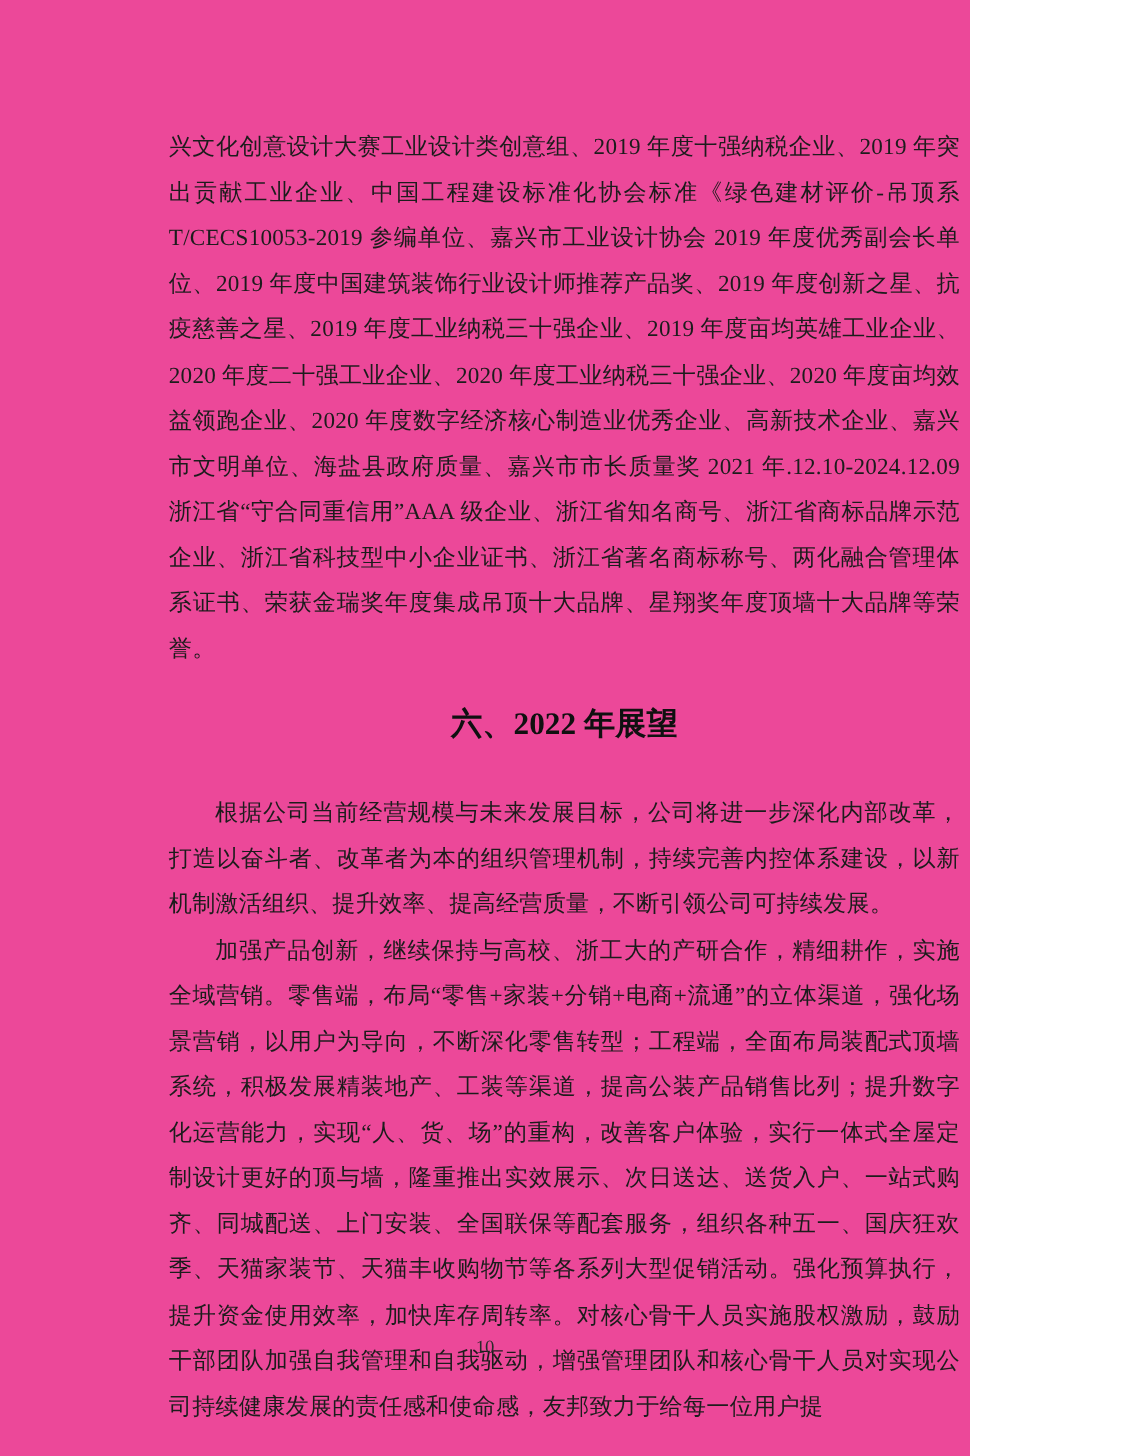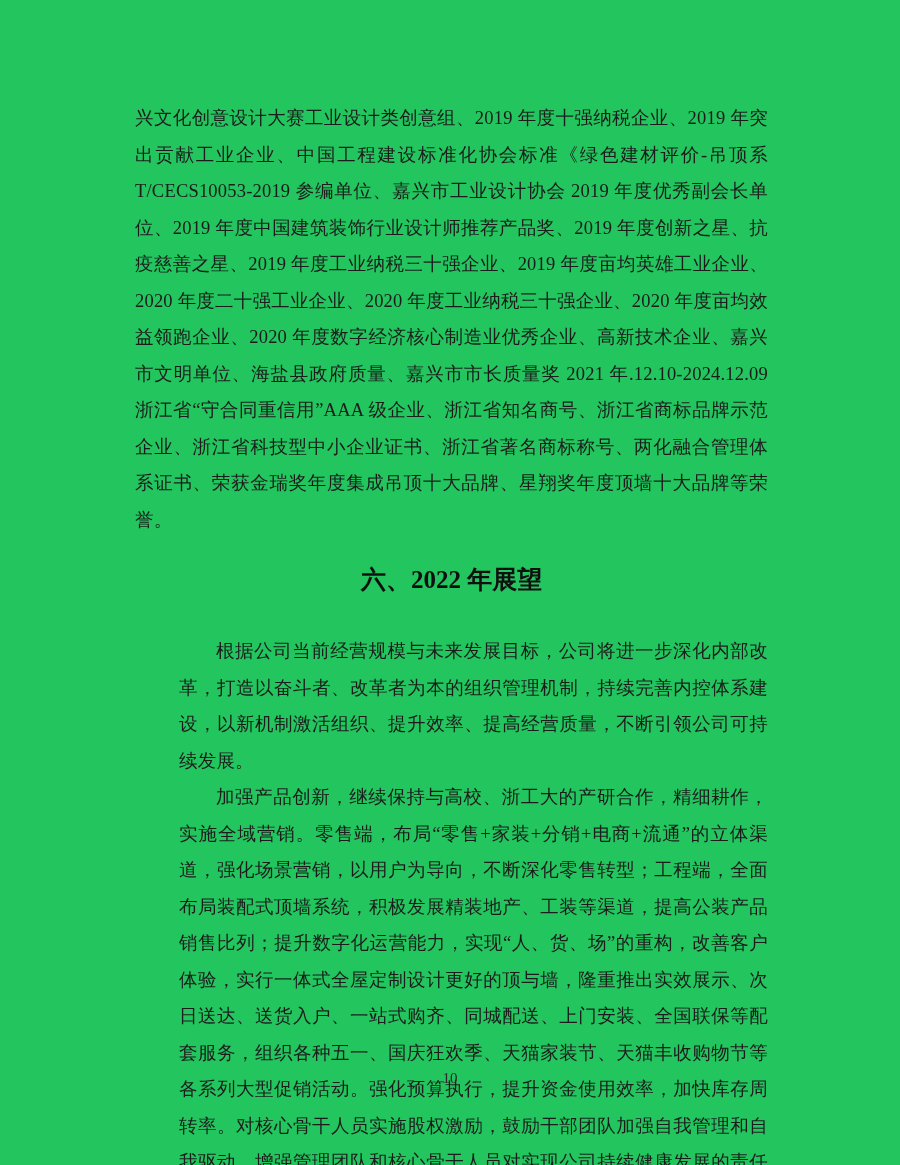--- a/index.html
+++ b/index.html
@@ -2,44 +2,43 @@
 <html><head>
 <meta charset="utf-8">
 <style>
   html, body {
     margin: 0;
     padding: 0;
     background: #ffffff;
   }
   .page {
     position: relative;
-    width: 900px;
+    width: 776px;
     height: 1165px;
-    background: #22c55e;
+    background: #ec4899;
     overflow: hidden;
     font-family: "Liberation Serif", "DejaVu Serif", serif;
     color: #1c1c1c;
   }
   .content {
     position: absolute;
     left: 135px;
     top: 100px;
     width: 633px;
   }
   .body-text {
     margin: 0;
     font-size: 18.5px;
     line-height: 36.5px;
     text-align: justify;
     letter-spacing: 0.2px;
     color: #1c1c1c;
   }
   .indent {
     text-indent: 2em;
-    margin-left: 44px;
   }
   .section-heading {
     margin: 25px 0 36px 0;
     font-size: 25px;
     line-height: 34px;
     font-weight: bold;
     color: #101010;
     text-align: center;
   }
   .page-number {

